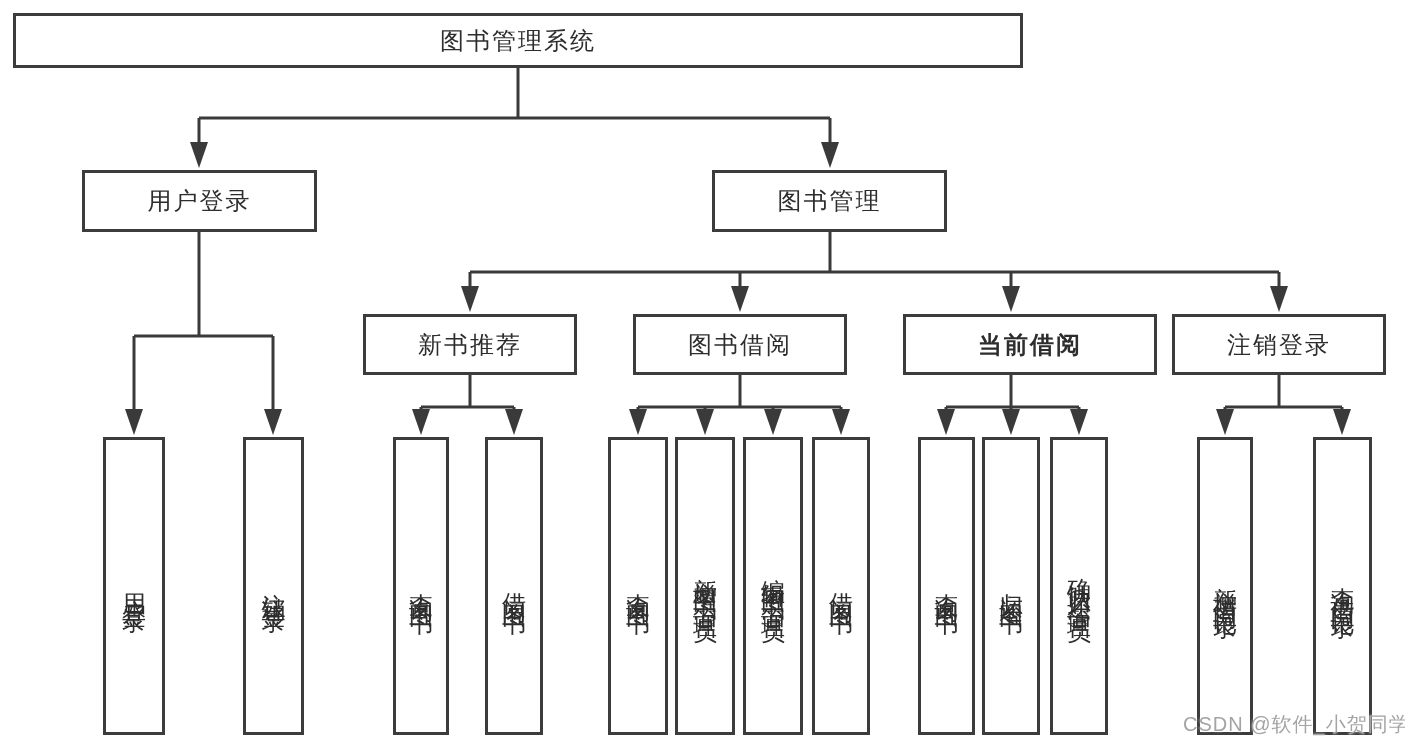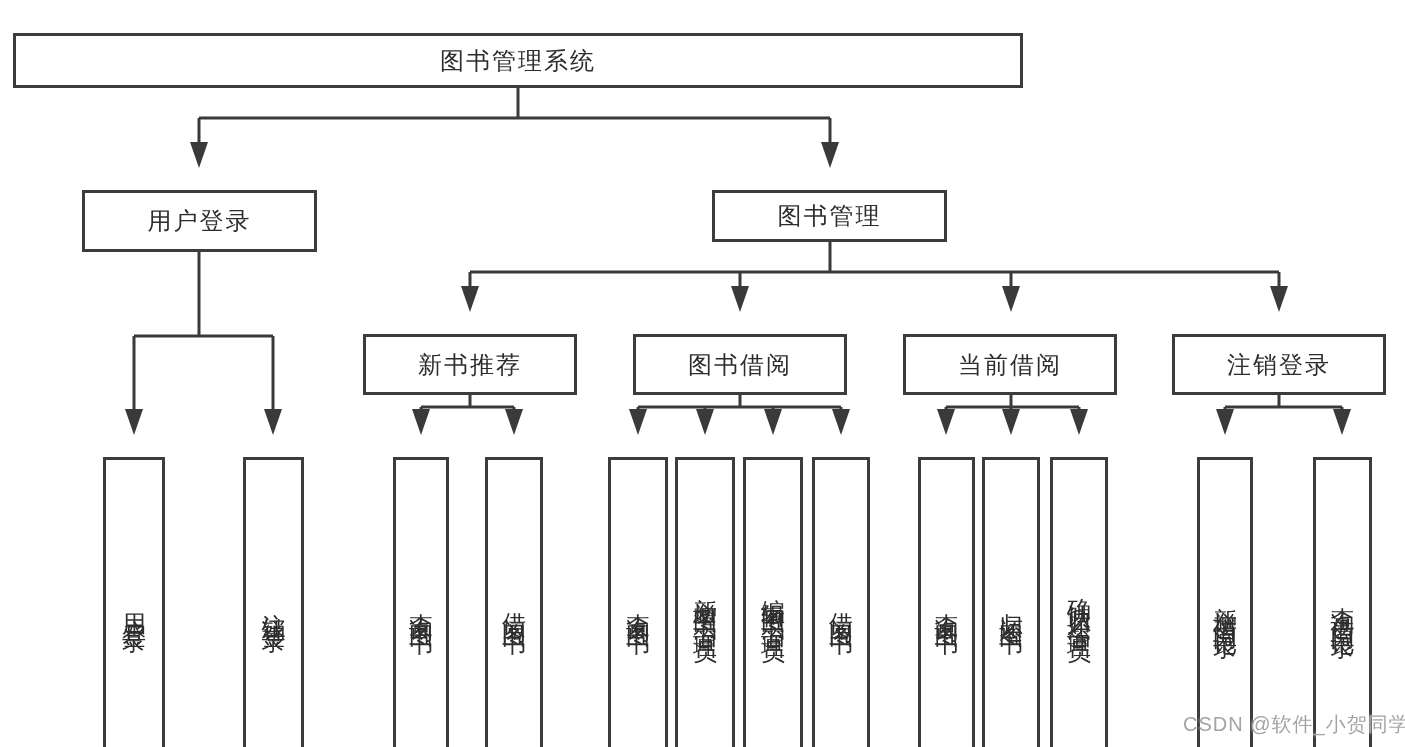--- a/index.html
+++ b/index.html
@@ -7,21 +7,21 @@
     width:1405px;height:747px;background:#ffffff;
     font-family:"Liberation Sans","DejaVu Sans",sans-serif;
     position:relative;overflow:hidden;
   }
   .stage{position:absolute;left:0;top:0;width:1405px;height:747px;background:#fff;}
   svg.connectors{position:absolute;left:0;top:0;z-index:1;}
   .node{
     position:absolute;box-sizing:border-box;
     border:3px solid #3c3c3c;background:#ffffff;
     display:flex;align-items:center;justify-content:center;
-    color:#2d2d2d;z-index:2;margin-top:20px;
+    color:#2d2d2d;z-index:2;
   }
   .node.h{font-size:24px;letter-spacing:2px;white-space:nowrap;}
   .node.v span{
     writing-mode:vertical-rl;text-orientation:mixed;
     font-size:24px;letter-spacing:6px;line-height:1;
   }
   .watermark{
     position:absolute;left:1183px;top:711px;z-index:6;
     font-size:20px;letter-spacing:1px;color:#a4a4a4;
     text-shadow:0 0 3px rgba(255,255,255,0.9);
@@ -73,31 +73,31 @@
     </g>
   </svg>
 
   <div class="node h" style="left:13px;top:13px;width:1010px;height:55px;">
     <span>图书管理系统</span>
   </div>
 
   <div class="node h" style="left:82px;top:170px;width:235px;height:62px;">
     <span>用户登录</span>
   </div>
-  <div class="node h" style="left:712px;top:170px;width:235px;height:52px;">
+  <div class="node h" style="left:712px;top:170px;width:235px;height:62px;">
     <span>图书管理</span>
   </div>
 
   <div class="node h" style="left:363px;top:314px;width:214px;height:61px;">
     <span>新书推荐</span>
   </div>
   <div class="node h" style="left:633px;top:314px;width:214px;height:61px;">
     <span>图书借阅</span>
   </div>
-  <div class="node h" style="left:903px;top:314px;width:214px;height:61px;">
+  <div class="node h" style="left:903px;top:314px;width:254px;height:61px;font-weight:bold;">
     <span>当前借阅</span>
   </div>
   <div class="node h" style="left:1172px;top:314px;width:214px;height:61px;">
     <span>注销登录</span>
   </div>
 
   <div class="node v" style="left:103px;top:437px;width:62px;height:298px;">
     <span>用户登录</span>
   </div>
   <div class="node v" style="left:243px;top:437px;width:61px;height:298px;">

